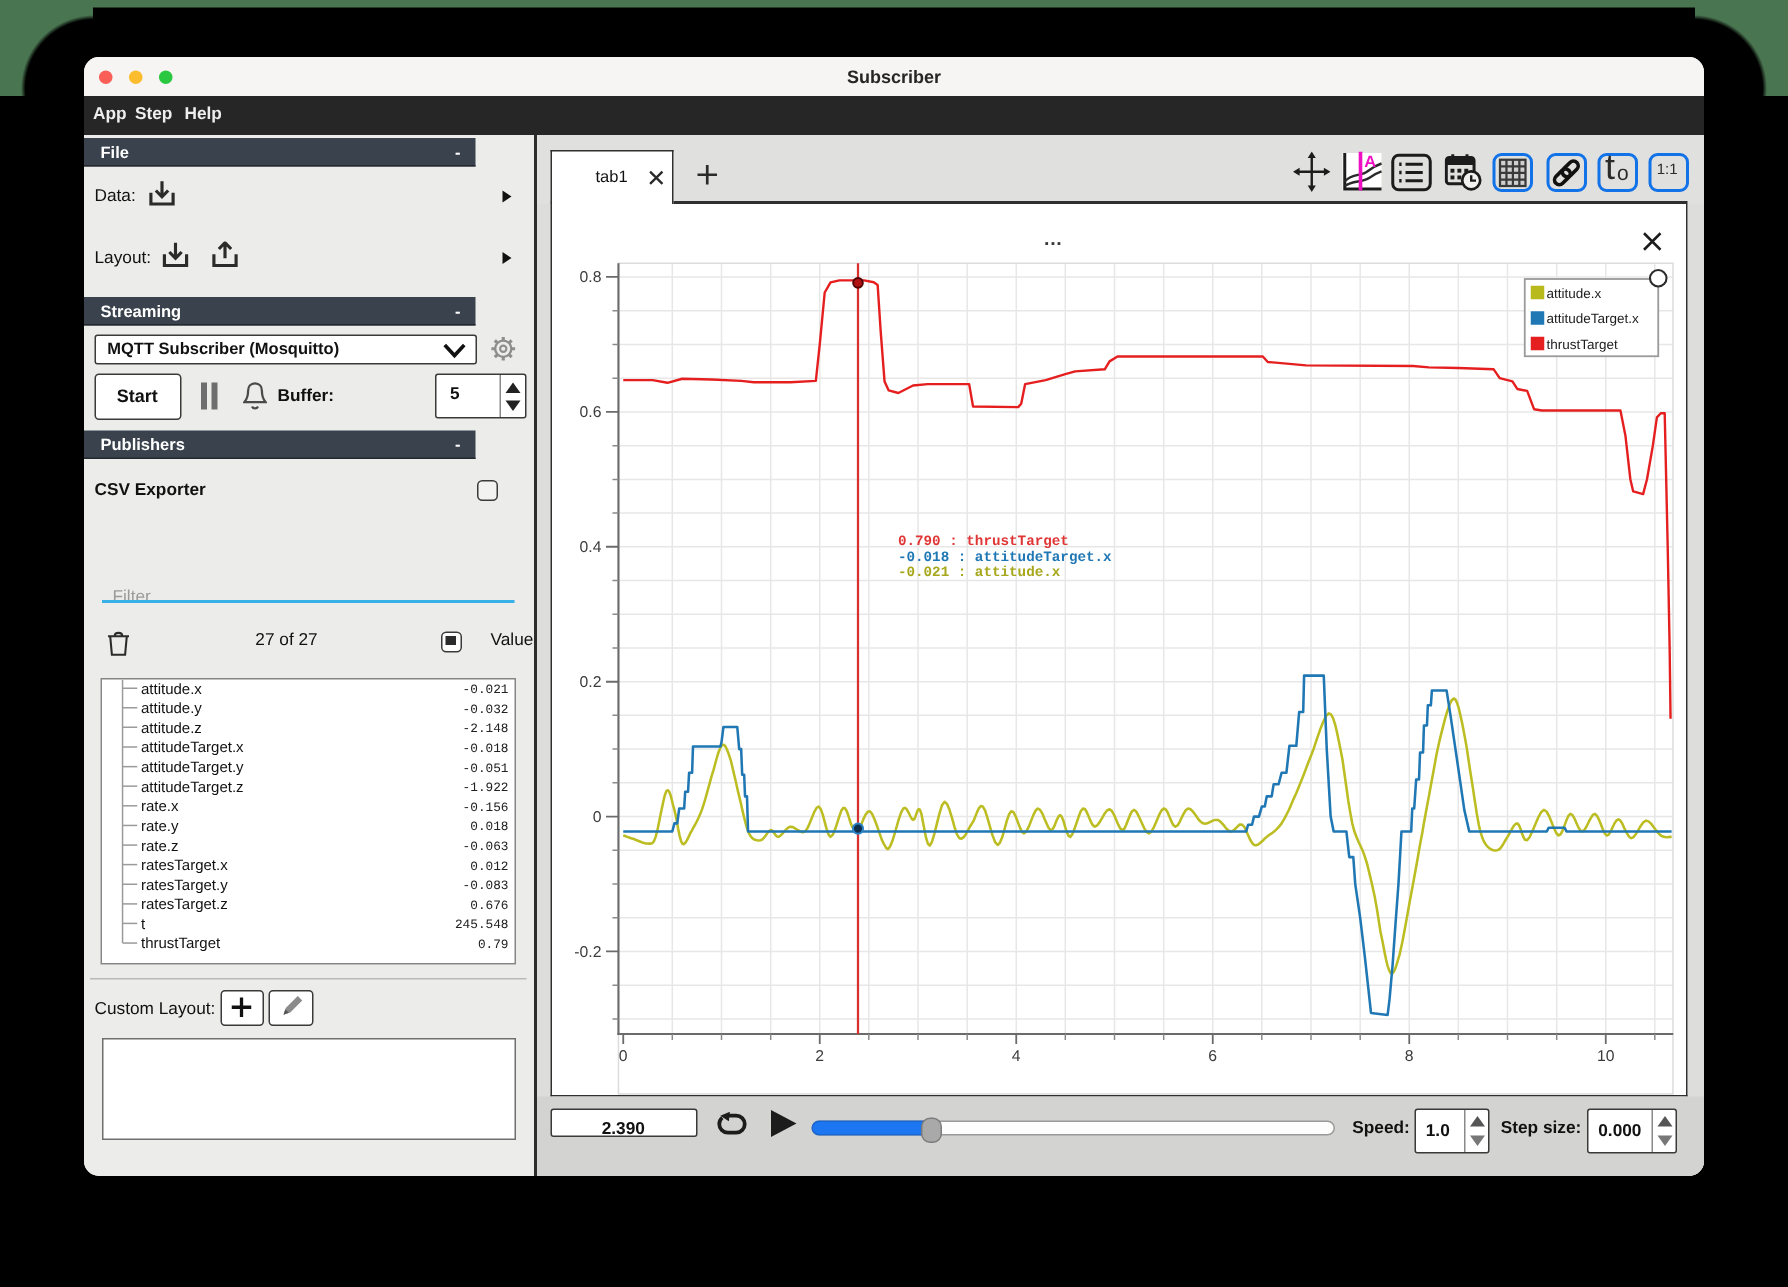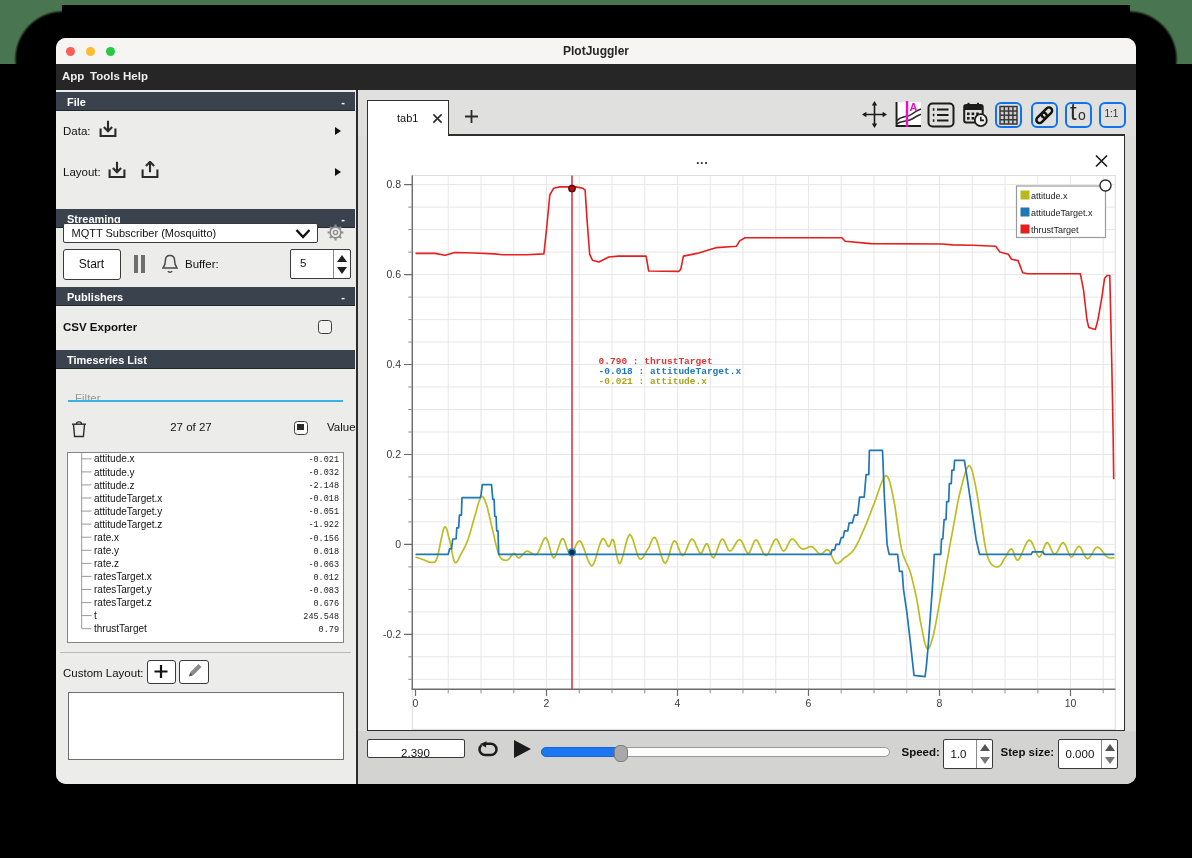--- a/index.html
+++ b/index.html
@@ -14,28 +14,28 @@
   #title { position:absolute; left:0; top:0; width:100%; height:26px; line-height:27px;
            text-align:center; font-size:12px; font-weight:bold; color:#262626; }
 
   
   #menubar { position:absolute; left:0; top:26px; width:1080px; height:26px; background:#262626;
              color:#eeeeee; font-size:11.5px; font-weight:bold; }
   #menubar span { position:absolute; top:6px; }
 
   
   #sidebar { position:absolute; left:0; top:52px; width:299px; height:694px; background:#ececeb; }
-  .hdr { position:absolute; left:0; width:299px; height:19px; background:#39424d; border-bottom:1.5px solid #23282f;
+  .hdr { position:absolute; left:0; width:261px; height:19px; background:#39424d; border-bottom:1.5px solid #23282f;
          color:#fff; font-size:11px; font-weight:bold; line-height:20px; }
   .hdr b { position:absolute; left:11px; top:0; }
   .hdr i { position:absolute; right:10px; top:0; font-style:normal; font-weight:bold; }
   .lab { position:absolute; font-size:11.5px; color:#111; }
   .arr { position:absolute; width:0; height:0; border-left:6px solid #111;
          border-top:4.5px solid transparent; border-bottom:4.5px solid transparent; }
-  .btn { position:absolute; background:#fff; border:1.5px solid #3a3a3a; border-radius:3px; }
+  .btn { position:absolute; background:#fff; border:1.5px solid #3a3a3a; border-radius:3px;font-weight:bold; }
 
   
   #rpanel { position:absolute; left:301.5px; top:52px; width:778.5px; height:694px; background:#dddddc; }
   #tabbar { position:absolute; left:301.5px; top:52px; width:778.5px; height:45.5px; background:#e0e0df; }
   #tabline { position:absolute; left:311px; top:96px; width:757.5px; height:1.5px; background:#2f2f2f; }
   #plotpane { position:absolute; left:311px; top:97.5px; width:757.5px; height:595px; background:#fff;
               border-left:1.5px solid #2f2f2f; border-right:1.5px solid #2f2f2f; border-bottom:1.5px solid #2f2f2f; }
   #tab1 { position:absolute; left:311px; top:62px; width:82px; height:35.5px; background:#fff;
           border:1.5px solid #2f2f2f; border-bottom:none; font-size:11px; color:#111; }
   #bottombar { position:absolute; left:301.5px; top:692.5px; width:778.5px; height:53.5px; background:#d3d3d2; }
@@ -49,29 +49,29 @@
   svg text.mono, g.ttip text { font-family:"Liberation Mono", monospace !important; }
   .mono { font-family:"Liberation Mono", monospace; }
 </style></head>
 <body>
 <div style="position:absolute;left:0;top:0;width:1192px;height:5px;background:#4a7551;"></div>
 <div style="position:absolute;left:0;top:0;width:62px;height:64px;background:radial-gradient(circle 49px at 63px 59px, rgba(74,117,81,0) 46px, #4a7551 49px);"></div>
 <div style="position:absolute;left:1130px;top:0;width:62px;height:64px;background:radial-gradient(circle 49px at -1px 59px, rgba(74,117,81,0) 46px, #4a7551 49px);"></div>
 <div id="win">
 
   <div id="titlebar">
-    <div id="title">PlotJuggler</div>
+    <div id="title">Subscriber</div>
     <div class="tl" style="left:10px;  background:#f95f57;"></div>
     <div class="tl" style="left:30px;  background:#fbbd2e;"></div>
     <div class="tl" style="left:50px;  background:#2ac840;"></div>
   </div>
 
   <div id="menubar">
     <span style="left:6px;">App</span>
-      <span style="left:34px;">Tools</span>
+      <span style="left:34px;">Step</span>
       <span style="left:67px;">Help</span>
   </div>
 
   <div id="sidebar">
     <div class="hdr" style="top:2px;">
         <b>File</b>
         <i>-</i>
       </div>
     <div class="lab" style="left:7px; top:35px;">Data:</div>
     <svg class="abs" style="left:42px; top:30px;" width="20" height="19" viewBox="0 0 20 19">
@@ -84,21 +84,21 @@
     <svg class="abs" style="left:51px; top:71px;" width="20" height="19" viewBox="0 0 20 19">
       <path d="M2.6 8.5 V16 H17.4 V8.5" fill="none" stroke="#2b2b2b" stroke-width="2.1"></path>
       <path d="M10 0.8 V10.6 M5.9 7 L10 11.2 L14.1 7" fill="none" stroke="#2b2b2b" stroke-width="2.1"></path>
     </svg>
     <svg class="abs" style="left:84px; top:71px;" width="20" height="19" viewBox="0 0 20 19">
       <path d="M2.6 8.5 V16 H17.4 V8.5" fill="none" stroke="#2b2b2b" stroke-width="2.1"></path>
       <path d="M10 11.2 V1.4 M5.9 5 L10 0.8 L14.1 5" fill="none" stroke="#2b2b2b" stroke-width="2.1"></path>
     </svg>
     <div class="arr" style="left:279px; top:78px;"></div>
 
-    <div class="hdr" style="top:119px;">
+    <div class="hdr" style="top:108px;">
         <b>Streaming</b>
         <i>-</i>
       </div>
 
     <div class="btn" style="left:6.5px; top:132.5px; width:255.5px; height:20px; border-radius:2px;">
       <div class="lab" style="left:8px; top:3.5px; font-size:11px;">MQTT Subscriber (Mosquitto)</div>
       <svg class="abs" style="right:6px; top:4px;" width="16" height="12" viewBox="0 0 16 12">
         <path d="M1.5 2 L8 9 L14.5 2" fill="none" stroke="#111" stroke-width="2.4"></path>
       </svg>
     </div>
@@ -114,40 +114,36 @@
       <circle cx="8.5" cy="8.5" r="2.1" fill="none" stroke="#8e8e8e" stroke-width="1.4"></circle>
     </svg>
 
     <div class="btn" style="left:6.5px; top:159px; width:58px; height:30.5px; font-size:12px; color:#111; text-align:center; line-height:28px;">Start</div>
     <div class="abs" style="left:78px; top:165px; width:3.8px; height:18px; background:#6e6e6e;"></div>
     <div class="abs" style="left:85.2px; top:165px; width:3.8px; height:18px; background:#6e6e6e;"></div>
     <svg class="abs" style="left:106px; top:164px;" width="16" height="20" viewBox="0 0 16 20">
       <path d="M8 1.5 C5 1.5 3.4 3.8 3.4 6.5 C3.4 10.5 2.2 12.6 1 14 H15 C13.8 12.6 12.6 10.5 12.6 6.5 C12.6 3.8 11 1.5 8 1.5 Z" fill="none" stroke="#4a4a4a" stroke-width="1.5"></path>
       <path d="M6 17 A2.2 2.2 0 0 0 10 17" fill="none" stroke="#4a4a4a" stroke-width="1.5"></path>
     </svg>
-    <div class="lab" style="left:129px; top:168px;">Buffer:</div>
+    <div class="lab" style="left:129px; top:168px;font-weight:bold;">Buffer:</div>
     <div class="btn" style="left:234px; top:159px; width:60.5px; height:30px; border-radius:2px;">
       <div class="lab" style="left:9px; top:7px;">5</div>
       <div class="spinbtns" style="width:17px;">
         <div class="tri-u" style="top:4.5px; border-bottom-color:#222;"></div>
         <div class="tri-d" style="bottom:4.5px; border-top-color:#222;"></div>
       </div>
     </div>
 
     <div class="hdr" style="top:197px;">
         <b>Publishers</b>
         <i>-</i>
       </div>
     <div class="lab" style="left:7px; top:231px;font-weight:bold;">CSV Exporter</div>
     <div class="abs" style="left:262px; top:229.5px; width:14px; height:14px; border:1.5px solid #3a3a3a; border-radius:3.5px; background:#f2f2f1;"></div>
 
-    <div class="hdr" style="top:260px;">
-        <b>Timeseries List</b>
-        <i></i>
-      </div>
     <div class="lab" style="left:19px; top:302px; color:#9b9b9b;">Filter...</div>
     <div class="abs" style="left:12px; top:309.5px; width:275px; height:2.4px; background:#38b1e8;"></div>
 
     <svg class="abs" style="left:14.5px; top:330px;" width="16" height="18" viewBox="0 0 16 18">
       <g fill="none" stroke="#2b2b2b" stroke-width="1.4">
         <path d="M2.5 4.5 L3.6 16.5 H12.4 L13.5 4.5"></path>
         <path d="M1 4.2 H15"></path>
         <path d="M5.5 4 C5.5 1.2 10.5 1.2 10.5 4"></path>
       </g>
     </svg>

